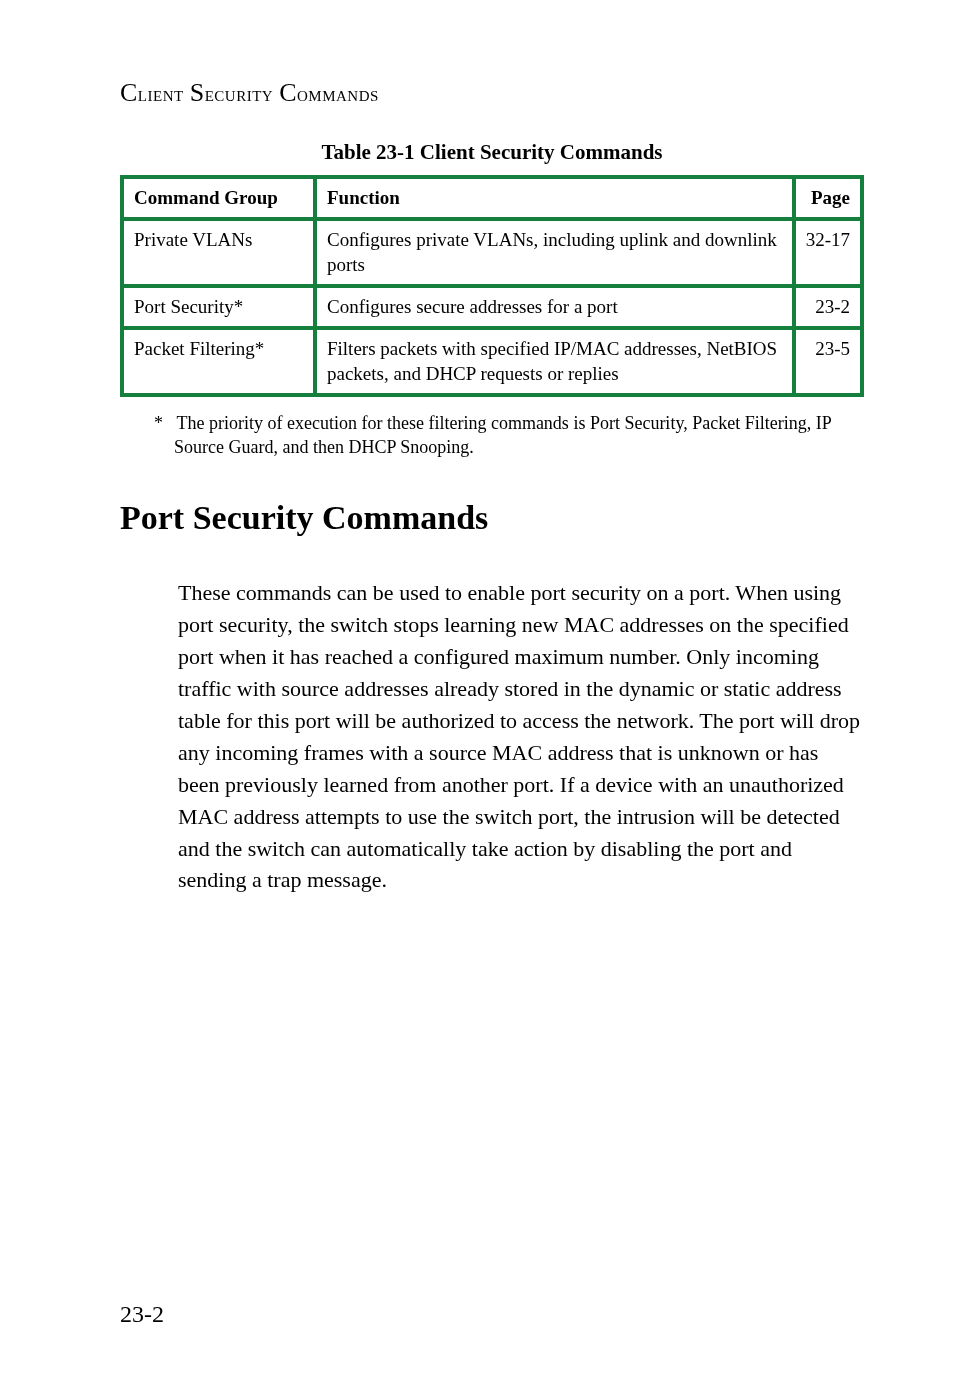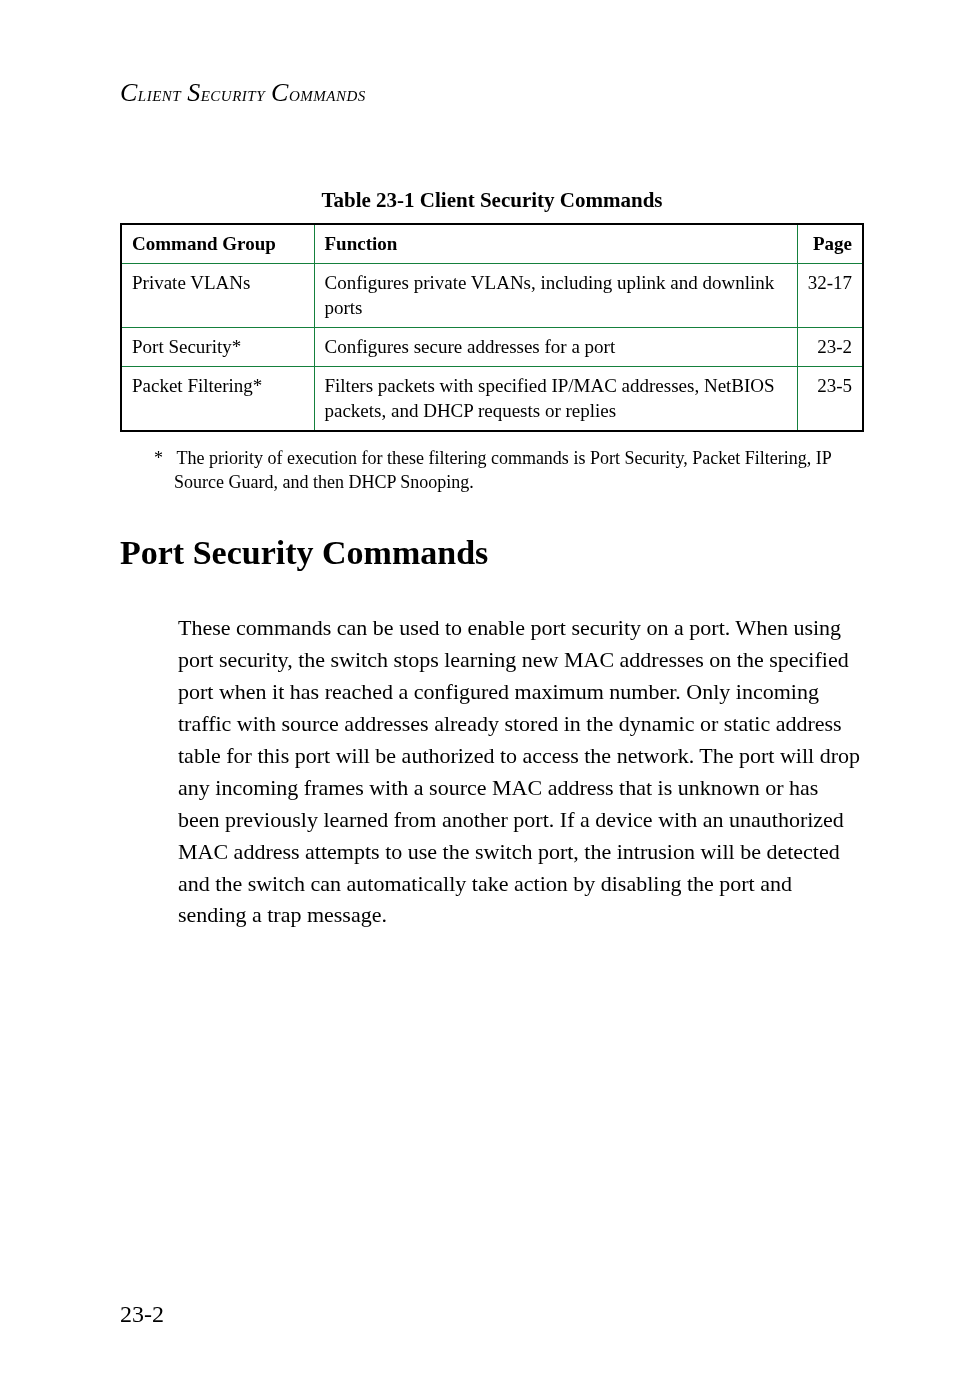--- a/index.html
+++ b/index.html
@@ -6,41 +6,40 @@
   html, body { width: 954px; height: 1388px; }
   body {
     background: #fff;
     font-family: "Garamond", "Georgia", "Times New Roman", serif;
     color: #000;
     padding: 78px 90px 0 120px;
     position: relative;
   }
   .running-head {
     font-variant: small-caps;
-    font-style: italic;
     font-size: 22px;
     letter-spacing: 0.5px;
-    margin-bottom: 80px;
+    margin-bottom: 32px;
   }
   .running-head .cap { font-size: 26px; }
   .table-caption {
     text-align: center;
     font-weight: bold;
     font-size: 21px;
     margin-bottom: 10px;
   }
   table.sec {
     border-collapse: collapse;
     width: 100%;
     border: 2.5px solid #000;
     font-size: 19px;
     line-height: 1.35;
   }
   table.sec th, table.sec td {
-    border: 1px solid #15803d;
+    border: 4px solid #15803d;
     padding: 6px 10px;
     vertical-align: top;
     text-align: left;
   }
   table.sec th { font-weight: bold; }
   table.sec th.page, table.sec td.page { text-align: right; white-space: nowrap; }
   table.sec col.c1 { width: 193px; }
   table.sec col.c3 { width: 62px; }
   .footnote {
     font-size: 18px;

